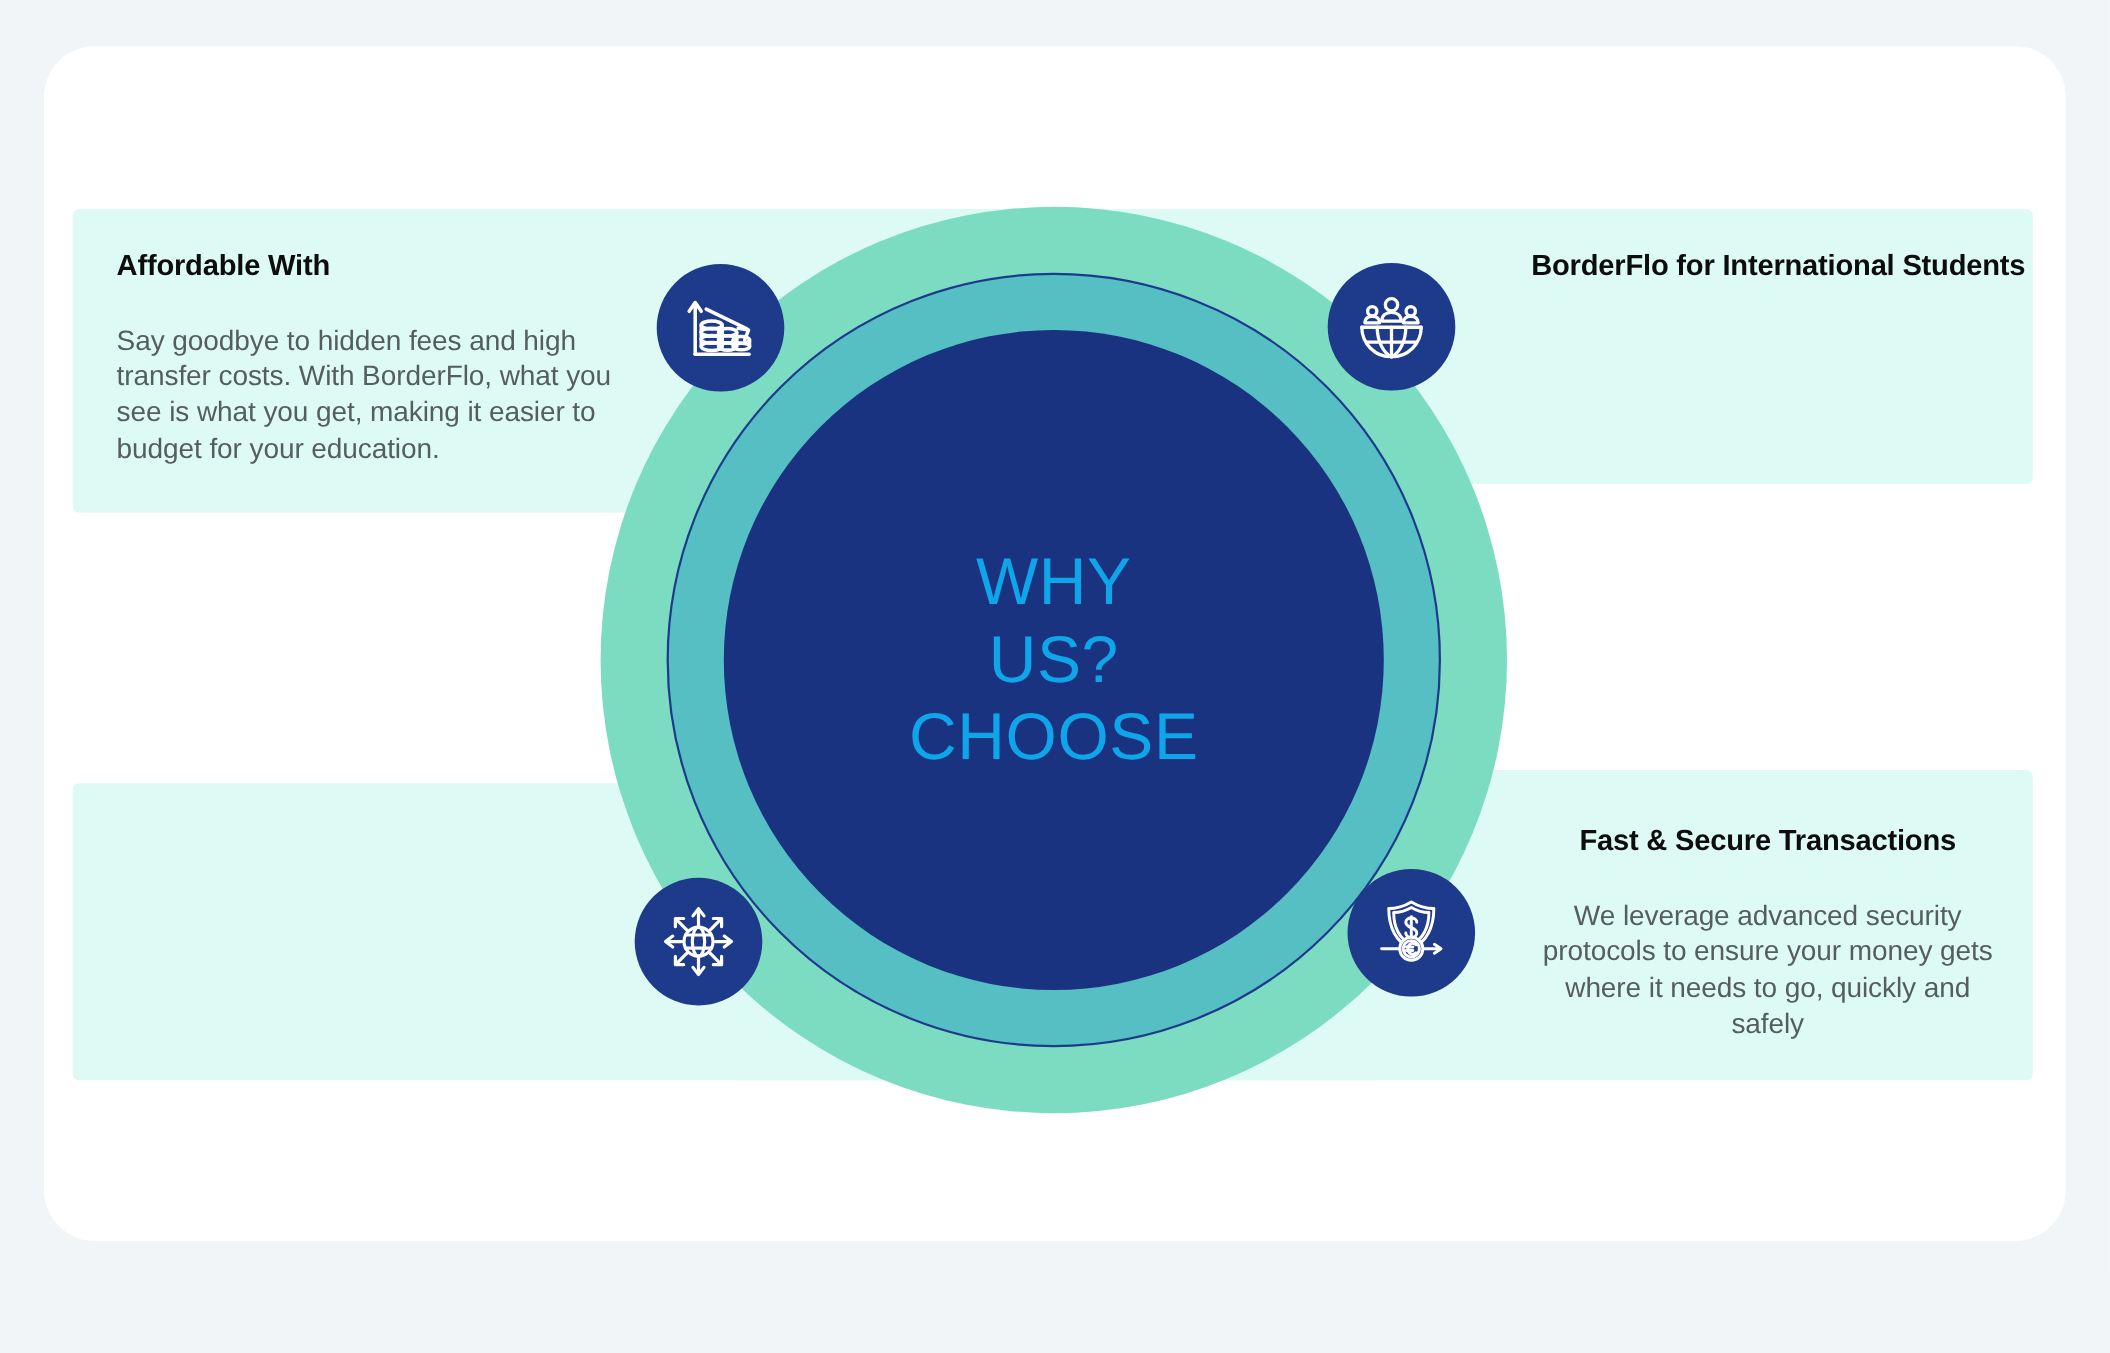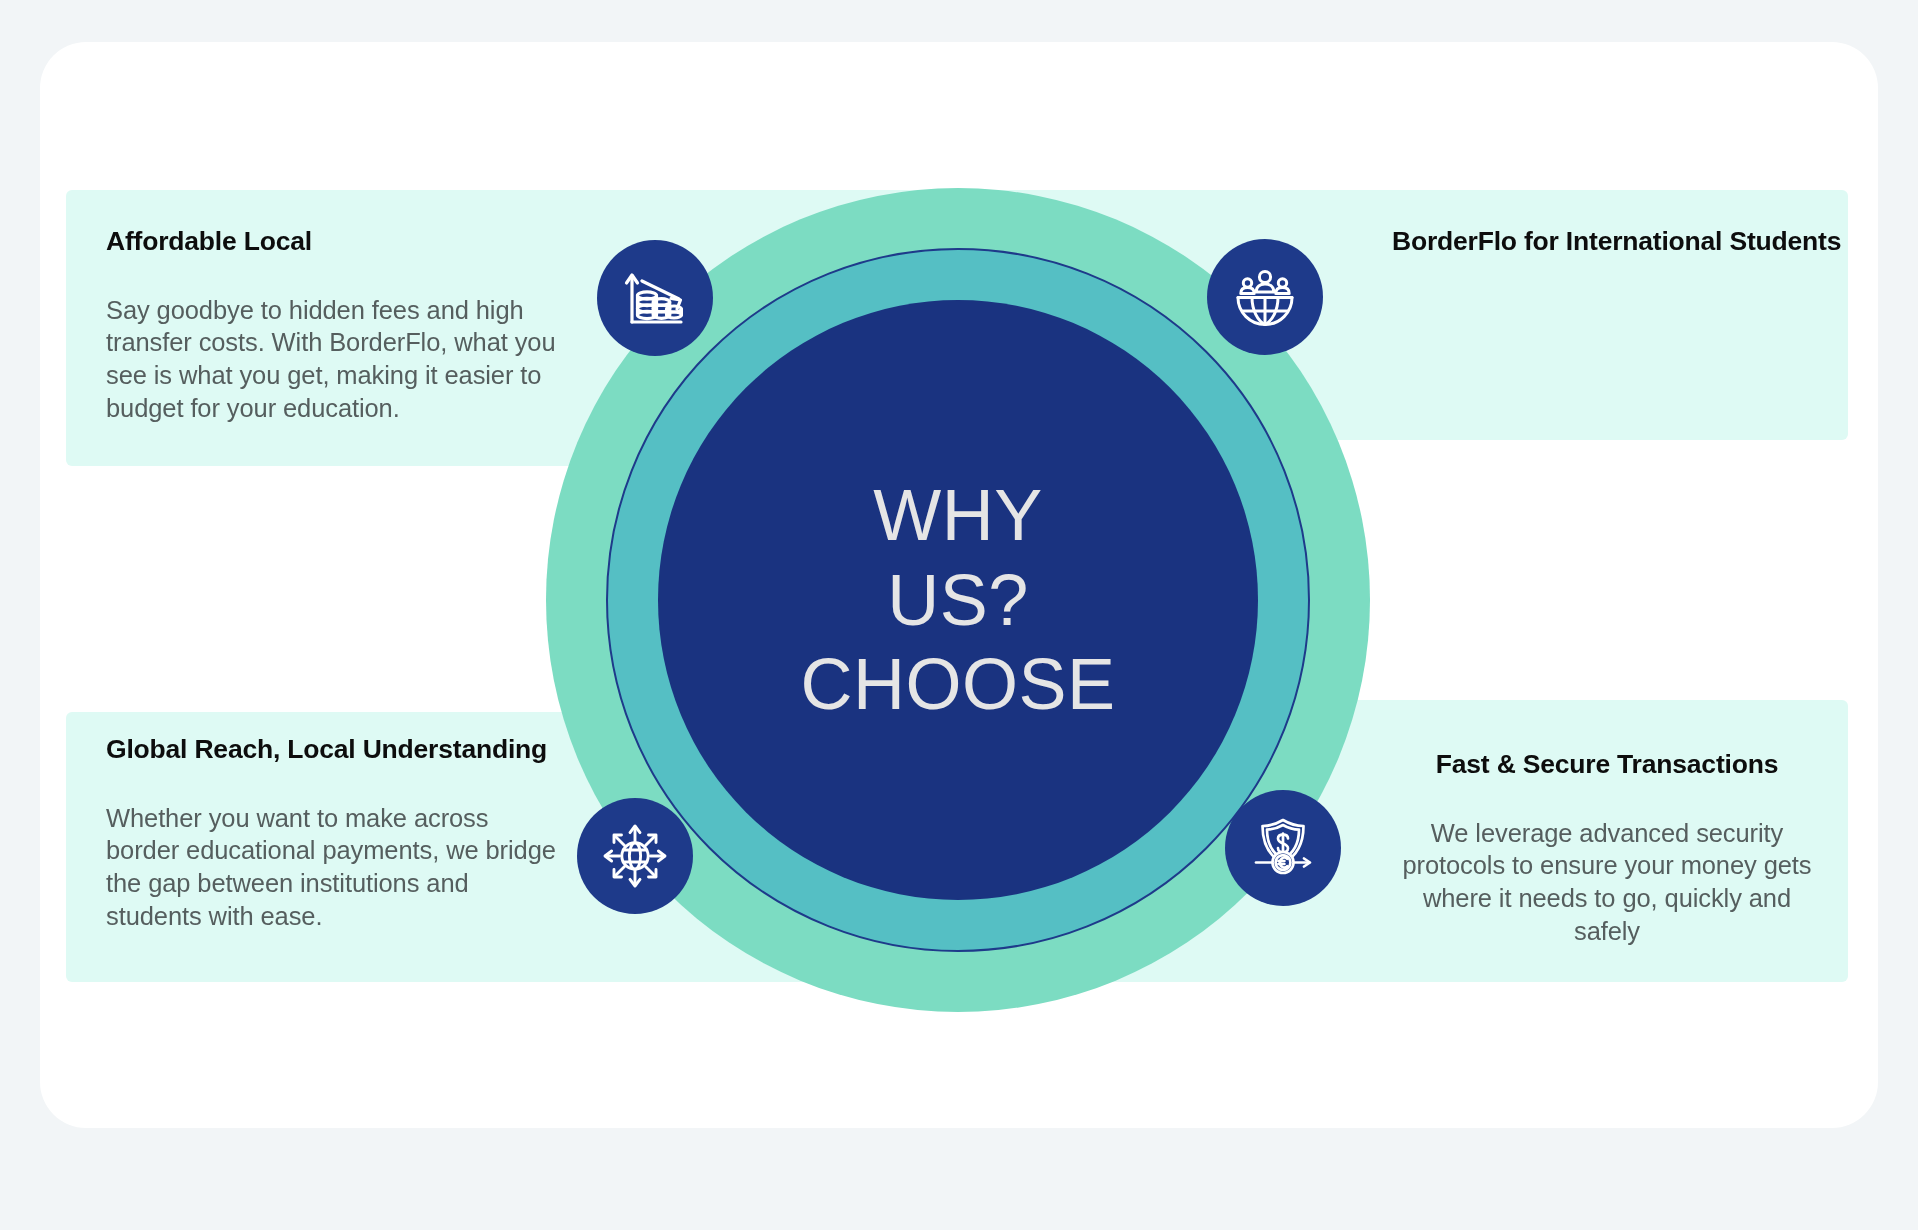--- a/index.html
+++ b/index.html
@@ -102,22 +102,22 @@
     width: 600px;
     height: 600px;
     border-radius: 50%;
     background: #1A3380;
     display: flex;
     align-items: center;
     justify-content: center;
   }
 
   .center-title {
-    color: #e5e5e5;
-    font-size: 72px;
+    color: #0ea5e9;
+    font-size: 60px;
     font-weight: 400;
     line-height: 1.18;
     text-align: center;
     letter-spacing: 0.5px;
   }
 
   
   .badge {
     position: absolute;
     width: 116px;
@@ -274,31 +274,27 @@
         <circle cx="32" cy="45.5" r="7.4"></circle>
         <path d="M36.2 41.8 C35 40.6 33.2 40.2 31.7 40.9
                  C30 41.6 29 43.4 29 45.5 C29 47.6 30 49.4 31.7 50.1
                  C33.2 50.8 35 50.4 36.2 49.2"></path>
         <path d="M27.4 44 L33.4 44 M27.4 47 L33.4 47"></path>
       </svg>
     </span>
   </div>
 
   <div class="panel-inner tl-text">
-    <div class="panel-title">Affordable Local</div>
+    <div class="panel-title">Affordable With</div>
     <div class="panel-body">Say goodbye to hidden fees and high transfer costs. With BorderFlo, what you see is what you get, making it easier to budget for your education.</div>
   </div>
 
   <div class="panel-inner tr-text">
     <div class="panel-title">BorderFlo for International Students</div>
   </div>
 
-  <div class="panel-inner bl-text">
-    <div class="panel-title">Global Reach, Local Understanding</div>
-    <div class="panel-body">Whether you want to make across border educational payments, we bridge the gap between institutions and students with ease.</div>
-  </div>
 
   <div class="panel-inner br-text">
     <div class="panel-title">Fast &amp; Secure Transactions</div>
     <div class="panel-body">We leverage advanced security protocols to ensure your money gets where it needs to go, quickly and safely</div>
   </div>
 
 </div>
 
 </body></html>

